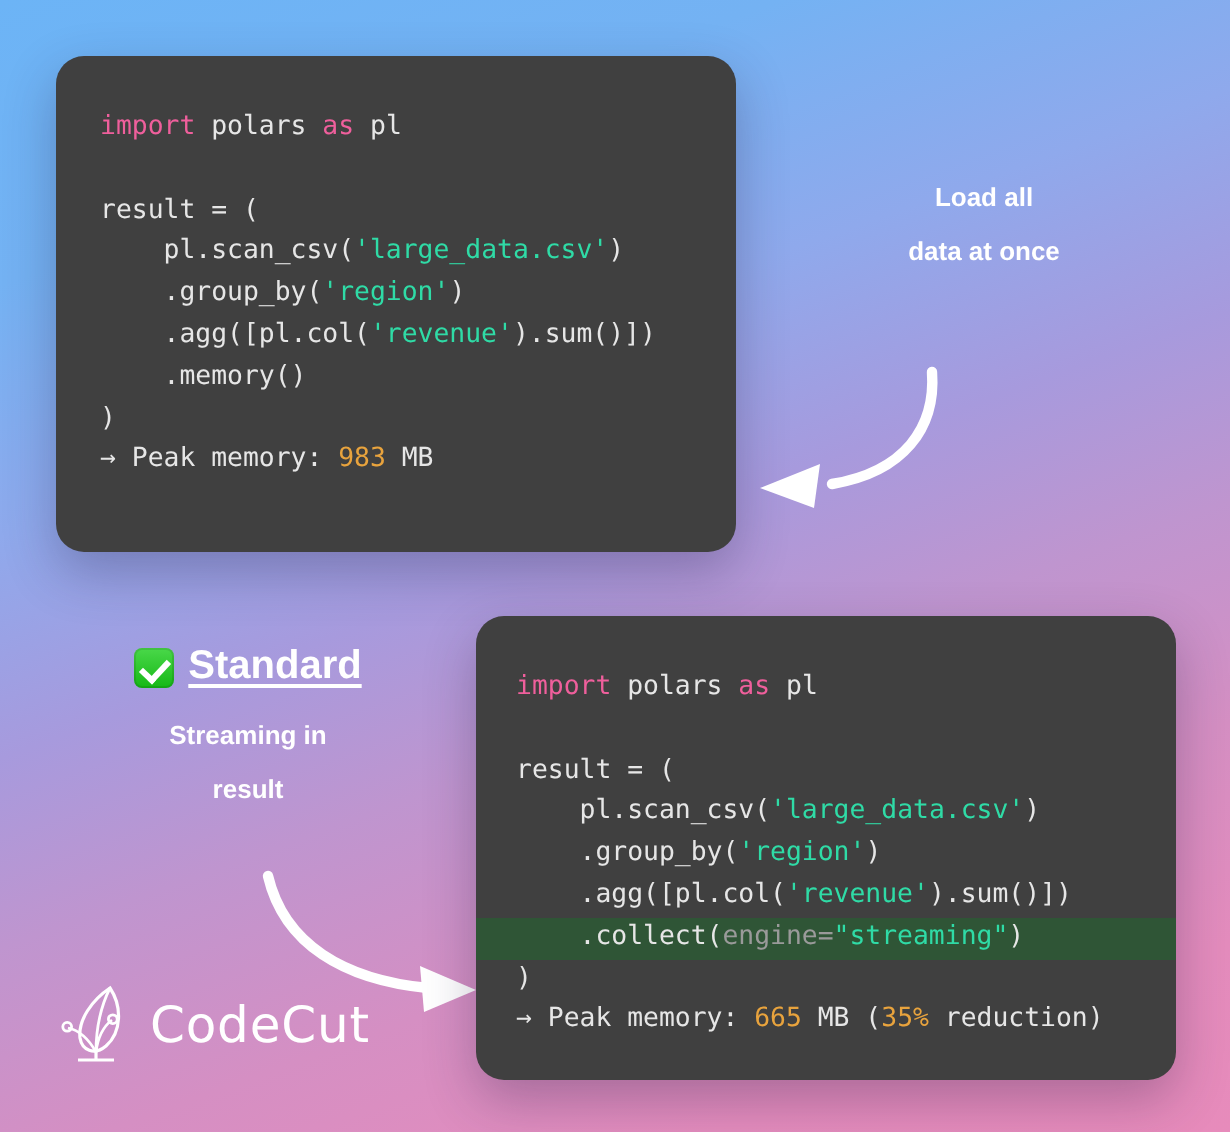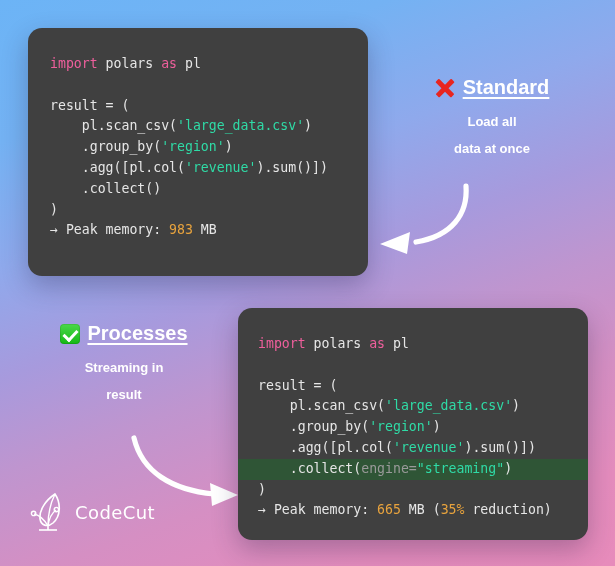--- a/index.html
+++ b/index.html
@@ -101,63 +101,59 @@
   #arrow-standard  { left:360px; top:180px; width:140px; height:82px; }
   #arrow-streaming { left:120px; top:432px; width:130px; height:82px; }
 
   
   #logo {
     position:absolute; left:30px; top:492px;
     display:flex; align-items:center; gap:9px;
   }
   #logo .mark { width:36px; height:40px; display:block; }
   #logo .wordmark {
-    font-size:18px; color:#ffffff; letter-spacing:0.4px;
+    font-size:25px; color:#ffffff; letter-spacing:0.4px;
     font-family:"DejaVu Sans", sans-serif;
   }
 </style>
 </head>
 <body>
 
 <div id="stage">
 
   <div class="code-card" id="card-standard">
     <div class="code-body">
         <div class="line"><span class="kw">import</span><span class="plain"> polars </span><span class="kw">as</span><span class="plain"> pl</span></div>
         <div class="line blank">&nbsp;</div>
         <div class="line"><span class="plain">result = (</span></div>
         <div class="line"><span class="plain">    pl.scan_csv(</span><span class="str">'large_data.csv'</span><span class="plain">)</span></div>
         <div class="line"><span class="plain">    .group_by(</span><span class="str">'region'</span><span class="plain">)</span></div>
         <div class="line"><span class="plain">    .agg([pl.col(</span><span class="str">'revenue'</span><span class="plain">).sum()])</span></div>
-        <div class="line"><span class="plain">    .collect()</span></div>
+        <div class="line"><span class="plain">    .memory()</span></div>
         <div class="line"><span class="plain">)</span></div>
         <div class="line"><span class="plain">→ Peak memory: </span><span class="num">983</span><span class="plain"> MB</span></div>
       </div>
   </div>
 
   <div class="annot" id="annot-standard">
-    <div class="annot-head">
-      <span class="badge-x"></span>
-      <span class="htext">Standard</span>
-    </div>
     <div class="annot-sub">
       <div>Load all</div>
       <div>data at once</div>
     </div>
   </div>
 
   <svg class="arrow" id="arrow-standard" viewBox="0 0 140 82">
     <path d="M106 6 C 108 34, 92 56, 56 62" fill="none" stroke="#ffffff" stroke-width="5.2" stroke-linecap="round"></path>
     <path d="M20 64 L 50 52 L 47 74 Z" fill="#ffffff"></path>
   </svg>
 
   <div class="annot" id="annot-streaming">
     <div class="annot-head">
       <span class="badge-check"></span>
-      <span class="htext">Processes</span>
+      <span class="htext">Standard</span>
     </div>
     <div class="annot-sub">
       <div>Streaming in</div>
       <div>result</div>
     </div>
   </div>
 
   <svg class="arrow" id="arrow-streaming" viewBox="0 0 130 82">
     <path d="M14 6 C 22 40, 52 58, 94 62" fill="none" stroke="#ffffff" stroke-width="5.2" stroke-linecap="round"></path>
     <path d="M118 63 L 90 51 L 92 74 Z" fill="#ffffff"></path>

